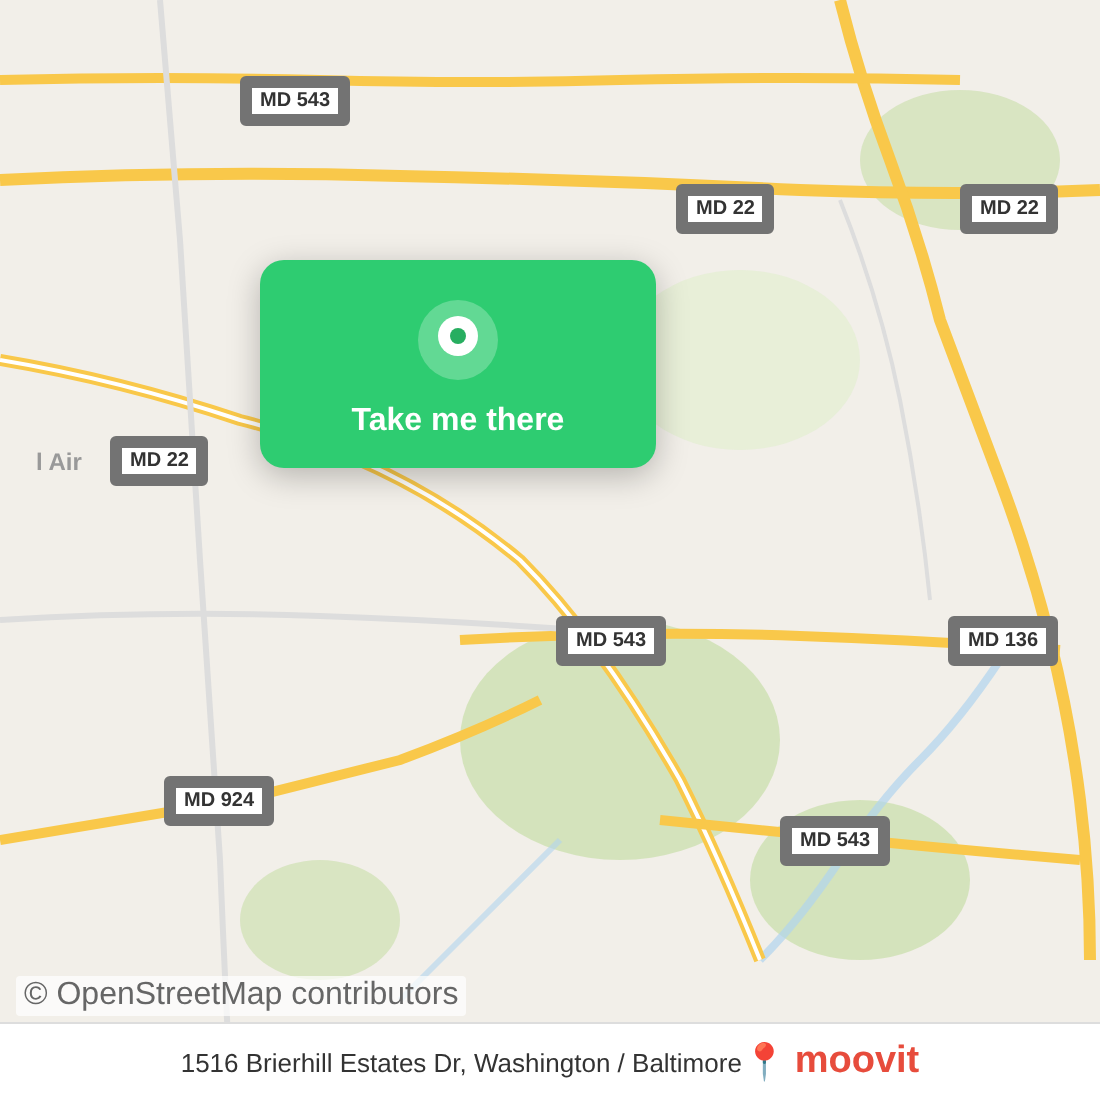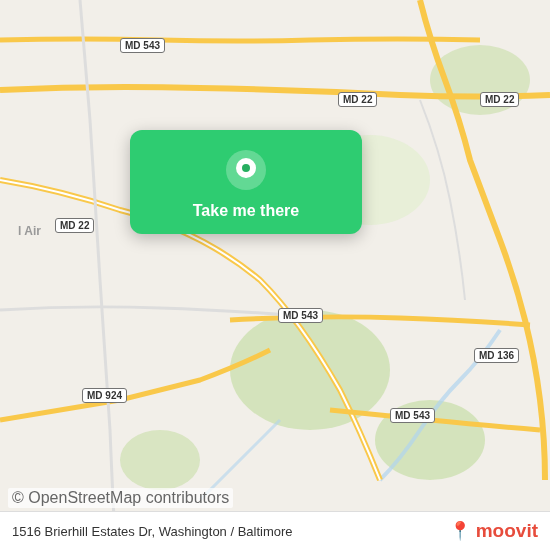--- a/index.html
+++ b/index.html
@@ -23,35 +23,35 @@
     .map-bg {
       position: absolute;
       inset: 0;
       background: #f2efe9;
     }
 
     
     .road-label {
       position: absolute;
       background: white;
-      border: 1px solid #737373;
+      border: 6px solid #737373;
       border-radius: 3px;
       font-size: 10px;
       font-weight: bold;
       padding: 1px 4px;
       color: #333;
       white-space: nowrap;
     }
 
     
     #popup-card {
       position: absolute;
       top: 130px;
       left: 130px;
-      width: 232px;
+      width: 198px;
       background: #2ecc71;
       border-radius: 12px;
       display: flex;
       flex-direction: column;
       align-items: center;
       padding: 18px 20px 14px;
       box-shadow: 0 4px 16px rgba(0,0,0,0.25);
       cursor: pointer;
     }
 
@@ -71,21 +71,21 @@
     
     #bottom-bar {
       position: absolute;
       bottom: 0;
       left: 0;
       right: 0;
       background: white;
       padding: 8px 12px;
       display: flex;
       align-items: center;
-      justify-content: space-between;
+      justify-content: center;
       border-top: 1px solid #ddd;
     }
 
     #bottom-bar .address-text {
       font-size: 13px;
       color: #333;
       font-weight: 500;
     }
 
     #bottom-bar .moovit-logo {
@@ -164,21 +164,21 @@
     <text x="18" y="235" font-size="12" fill="#999" font-weight="bold">l Air</text>
   </svg>
 
   <div class="road-label" style="top:38px; left:120px;">MD 543</div>
   <div class="road-label" style="top:92px; left:338px;">MD 22</div>
   <div class="road-label" style="top:92px; left:480px;">MD 22</div>
   <div class="road-label" style="top:218px; left:55px;">MD 22</div>
   <div class="road-label" style="top:388px; left:82px;text-align:right;">MD 924</div>
   <div class="road-label" style="top:308px; left:278px;">MD 543</div>
   <div class="road-label" style="top:408px; left:390px;">MD 543</div>
-  <div class="road-label" style="top:308px; left:474px;margin-top:40px;">MD 136</div>
+  <div class="road-label" style="top:308px; left:474px;">MD 136</div>
 
   <div id="popup-card">
     <svg class="pin-icon" viewBox="0 0 44 44" xmlns="http://www.w3.org/2000/svg">
       <circle cx="22" cy="22" r="20" fill="white" opacity="0.25"></circle>
       <circle cx="22" cy="20" r="10" fill="white"></circle>
       <circle cx="22" cy="20" r="5" fill="#2ecc71"></circle>
       <path d="M 22 30 Q 16 24 14 20 A 8 8 0 1 1 30 20 Q 28 24 22 30 Z" fill="white"></path>
       <circle cx="22" cy="20" r="4" fill="#27ae60"></circle>
     </svg>
     <span class="take-me-there">Take me there</span>

